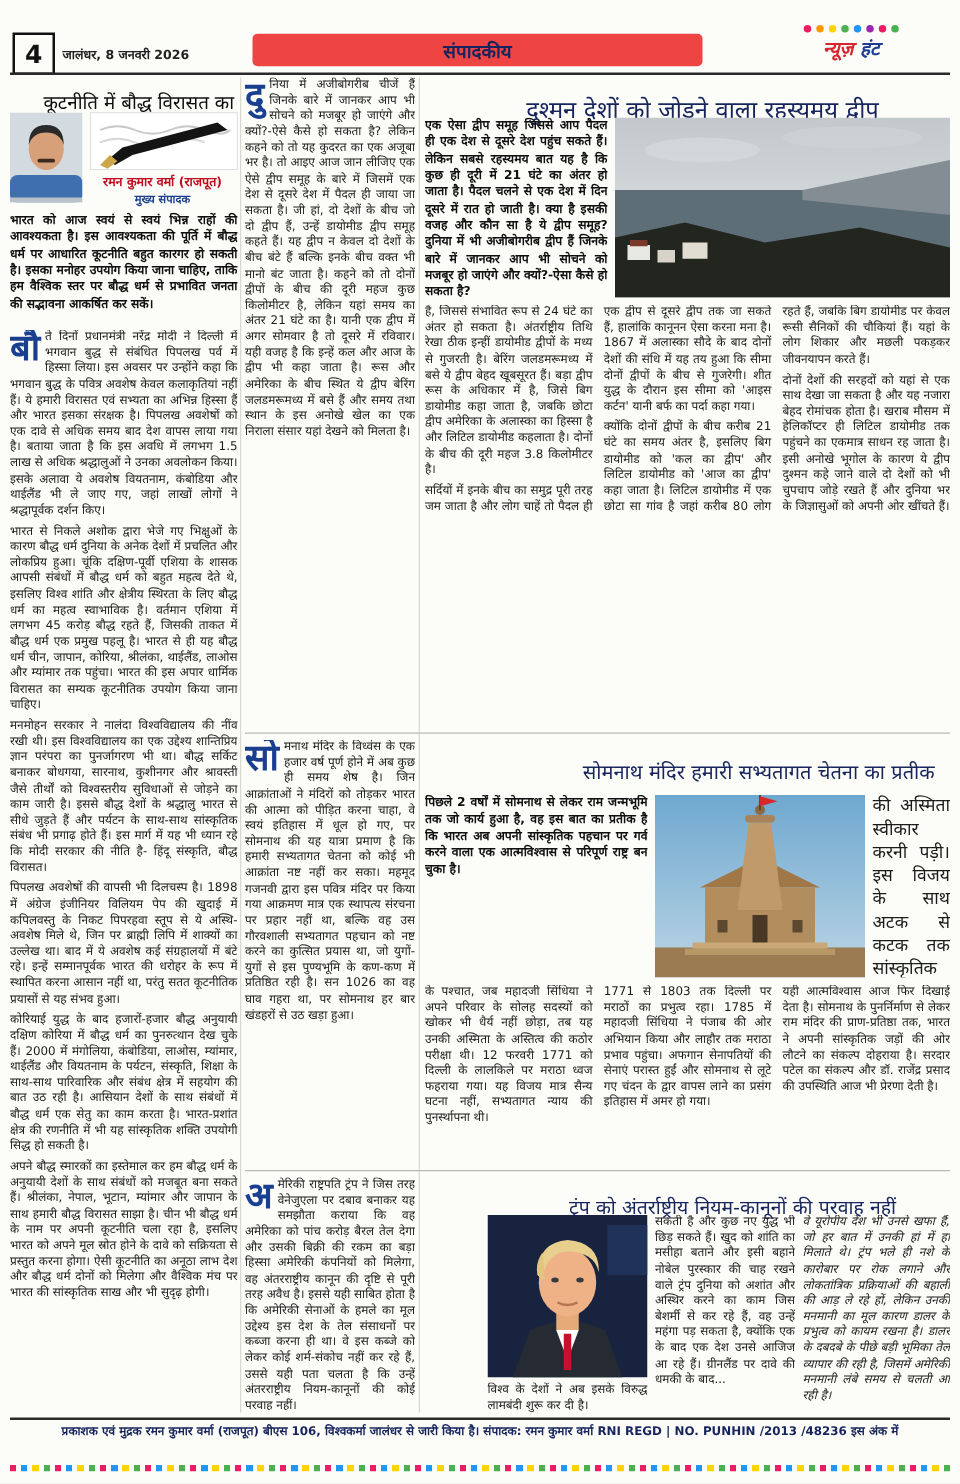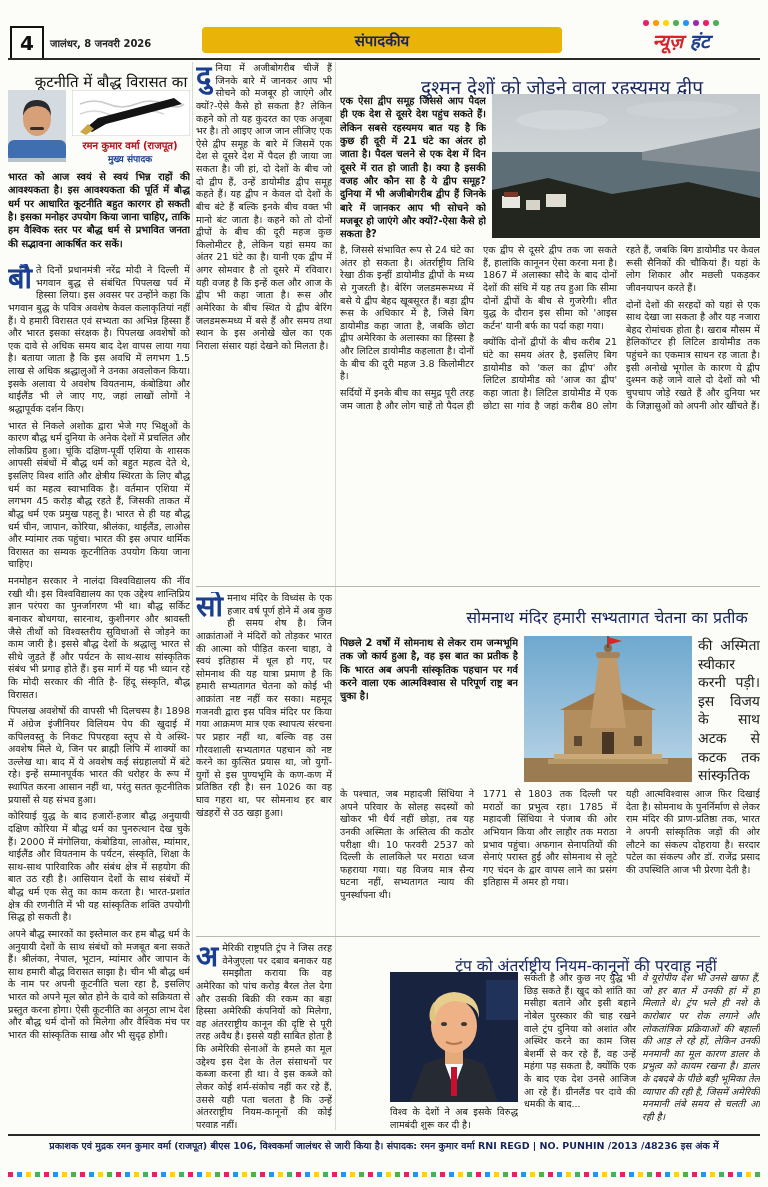--- a/index.html
+++ b/index.html
@@ -3,31 +3,31 @@
 <meta charset="utf-8">
 <style>
   html,body{margin:0;padding:0;background:#e8e8e4;}
   #page{position:relative;width:768px;height:1187px;background:#fcfcf9;margin:0 auto;
         font-family:"DejaVu Sans",sans-serif;overflow:hidden;}
   .abs{position:absolute;}
   
   .pageno{left:10px;top:26px;width:30px;height:30px;border:2px solid #111;display:flex;
           align-items:center;justify-content:center;font-size:20px;font-weight:bold;color:#111;}
   .dateline{left:50px;top:36px;font-size:10px;font-weight:bold;color:#222;}
-  .section-band{left:202px;top:27px;width:360px;height:26px;background:#eab308;border-radius:4px;
+  .section-band{left:202px;top:27px;width:360px;height:26px;background:#ef4444;border-radius:4px;
           display:flex;align-items:center;justify-content:center;}
   .section-band span{font-size:15px;font-weight:bold;color:#17255c;}
   .logo{left:606px;top:20px;width:150px;text-align:center;}
   .logo-dots{display:flex;justify-content:center;gap:4px;margin-bottom:2px;}
   .logo-dots i{width:6px;height:6px;border-radius:50%;display:inline-block;}
   .logo-dots i:nth-child(1){background:#e91e63}.logo-dots i:nth-child(2){background:#ff9800}
   .logo-dots i:nth-child(3){background:#ffd400}.logo-dots i:nth-child(4){background:#4caf50}
   .logo-dots i:nth-child(5){background:#2196f3}.logo-dots i:nth-child(6){background:#9c27b0}
   .logo-dots i:nth-child(7){background:#e91e63}.logo-dots i:nth-child(8){background:#4caf50}
-  .logo-text{font-size:19px;font-weight:bold;font-style:italic;}
+  .logo-text{font-size:15px;font-weight:bold;font-style:italic;}
   .logo-w1{color:#d6252c}.logo-w2{color:#1d3e8f}
   .header-rule{left:8px;top:58px;width:752px;height:2px;background:#2a2a2a;}
   
   .vsep{width:1px;background:#d9d9d0;top:62px;height:1068px;}
   .hsep{height:1px;background:#b9b9b0;left:196px;width:564px;}
   
   .body-text{margin:0 0 4px;font-size:9.5px;line-height:1.33;text-align:justify;color:#1b1b1b;}
   .bold-intro{margin:0;font-weight:bold;font-size:9.8px;line-height:1.36;text-align:justify;color:#101010;}
   .dropcap{float:left;font-size:29px;line-height:26px;font-weight:bold;color:#1b3f8f;padding:1px 4px 0 0;}
   .hl{font-weight:normal;color:#17255c;margin:12px;}
@@ -197,21 +197,21 @@
     <rect x="78" y="96" width="12" height="26" fill="#4a3624"></rect>
     <rect x="50" y="100" width="8" height="10" fill="#5d492f"></rect>
     <rect x="110" y="100" width="8" height="10" fill="#5d492f"></rect>
     <rect x="30" y="118" width="108" height="5" fill="#caa878"></rect>
     <rect x="24" y="123" width="120" height="5" fill="#b99868"></rect>
   </svg>
   <div class="abs a4-side clip">
     <p class="body-text">की अस्मिता स्वीकार करनी पड़ी। इस विजय के साथ अटक से कटक तक सांस्कृतिक प्रवाह एक 'हिंदवी स्वराज्य' की सुदृढ़ और प्रतिष्ठित पहचान बना।</p>
   </div>
   <div class="abs a4-cols clip">
-      <p class="body-text">के पश्चात, जब महादजी सिंधिया ने अपने परिवार के सोलह सदस्यों को खोकर भी धैर्य नहीं छोड़ा, तब यह उनकी अस्मिता के अस्तित्व की कठोर परीक्षा थी। 10 फरवरी 2537 को दिल्ली के लालकिले पर मराठा ध्वज फहराया गया। यह विजय मात्र सैन्य घटना नहीं, सभ्यतागत न्याय की पुनर्स्थापना थी।</p>
+      <p class="body-text">के पश्चात, जब महादजी सिंधिया ने अपने परिवार के सोलह सदस्यों को खोकर भी धैर्य नहीं छोड़ा, तब यह उनकी अस्मिता के अस्तित्व की कठोर परीक्षा थी। 12 फरवरी 1771 को दिल्ली के लालकिले पर मराठा ध्वज फहराया गया। यह विजय मात्र सैन्य घटना नहीं, सभ्यतागत न्याय की पुनर्स्थापना थी।</p>
       <p class="body-text">1771 से 1803 तक दिल्ली पर मराठों का प्रभुत्व रहा। 1785 में महादजी सिंधिया ने पंजाब की ओर अभियान किया और लाहौर तक मराठा प्रभाव पहुंचा। अफगान सेनापतियों की सेनाएं परास्त हुईं और सोमनाथ से लूटे गए चंदन के द्वार वापस लाने का प्रसंग इतिहास में अमर हो गया।</p>
       <p class="body-text">यही आत्मविश्वास आज फिर दिखाई देता है। सोमनाथ के पुनर्निर्माण से लेकर राम मंदिर की प्राण-प्रतिष्ठा तक, भारत ने अपनी सांस्कृतिक जड़ों की ओर लौटने का संकल्प दोहराया है। सरदार पटेल का संकल्प और डॉ. राजेंद्र प्रसाद की उपस्थिति आज भी प्रेरणा देती है।</p>
     </div>
 
   <div class="abs a5-lead clip">
     <p class="body-text"><span class="dropcap">अ</span><span>मेरिकी राष्ट्रपति ट्रंप ने जिस तरह वेनेजुएला पर दबाव बनाकर यह समझौता कराया कि वह अमेरिका को पांच करोड़ बैरल तेल देगा और उसकी बिक्री की रकम का बड़ा हिस्सा अमेरिकी कंपनियों को मिलेगा, वह अंतरराष्ट्रीय कानून की दृष्टि से पूरी तरह अवैध है। इससे यही साबित होता है कि अमेरिकी सेनाओं के हमले का मूल उद्देश्य इस देश के तेल संसाधनों पर कब्जा करना ही था। वे इस कब्जे को लेकर कोई शर्म-संकोच नहीं कर रहे हैं, उससे यही पता चलता है कि उन्हें अंतरराष्ट्रीय नियम-कानूनों की कोई परवाह नहीं।</span></p>
   </div>
   <h1 class="abs hl a5-headline">ट्रंप को अंतर्राष्ट्रीय नियम-कानूनों की परवाह नहीं</h1>
   <svg class="abs a5-image" width="128" height="130" viewBox="0 0 128 130">
     <rect width="128" height="130" fill="#17233f"></rect>

